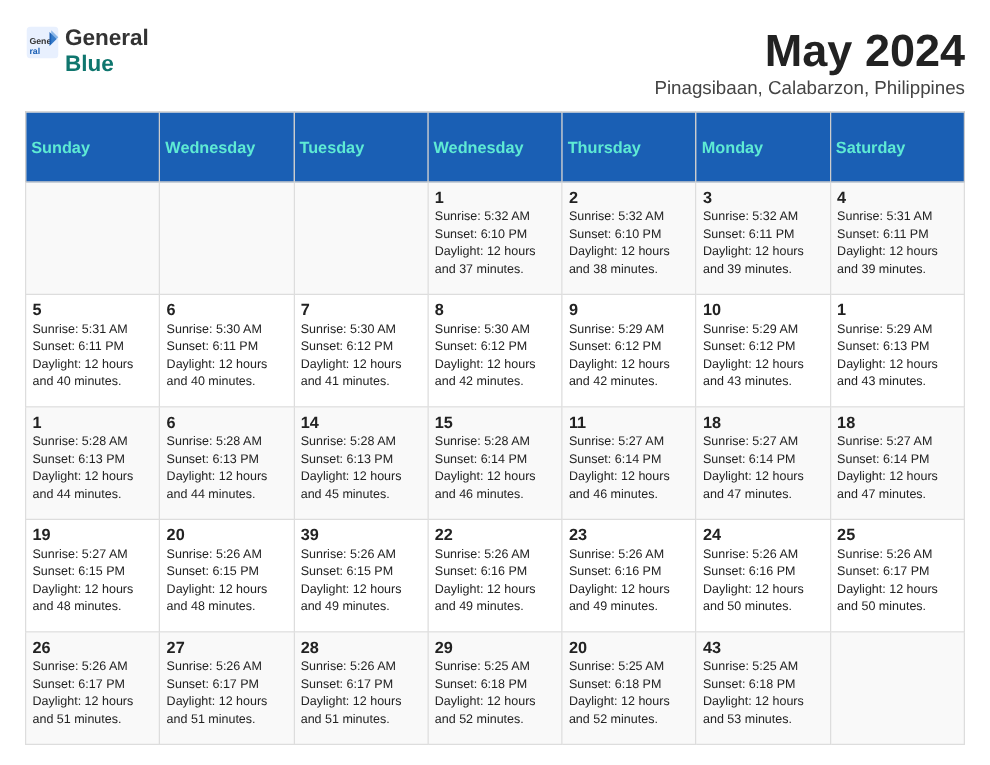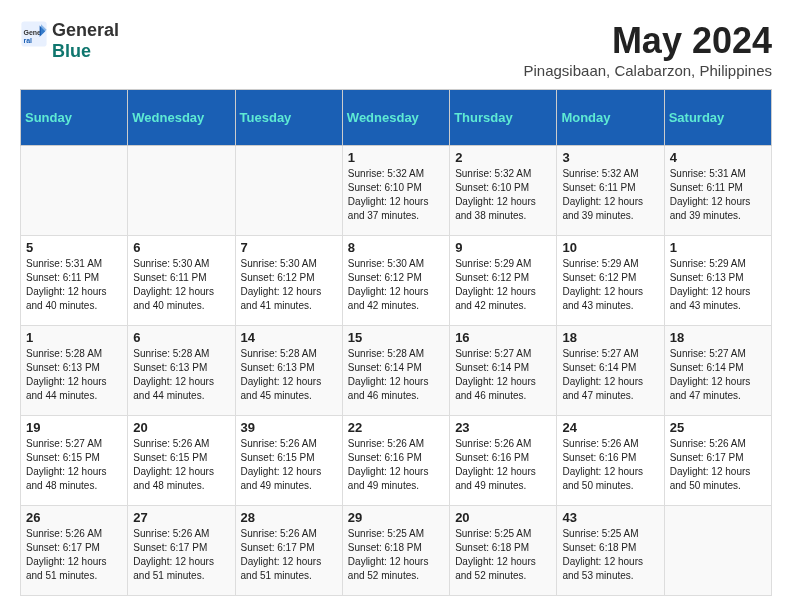--- a/index.html
+++ b/index.html
@@ -215,21 +215,21 @@
 and 45 minutes.</div>
         </td>
         <td>
           <div class="day-num">15</div>
           <div class="cell-content" style="white-space: pre-line;">Sunrise: 5:28 AM
 Sunset: 6:14 PM
 Daylight: 12 hours
 and 46 minutes.</div>
         </td>
         <td>
-          <div class="day-num">16</div>
+          <div class="day-num">11</div>
           <div class="cell-content" style="white-space: pre-line;">Sunrise: 5:27 AM
 Sunset: 6:14 PM
 Daylight: 12 hours
 and 46 minutes.</div>
         </td>
         <td>
           <div class="day-num">18</div>
           <div class="cell-content" style="white-space: pre-line;">Sunrise: 5:27 AM
 Sunset: 6:14 PM
 Daylight: 12 hours

